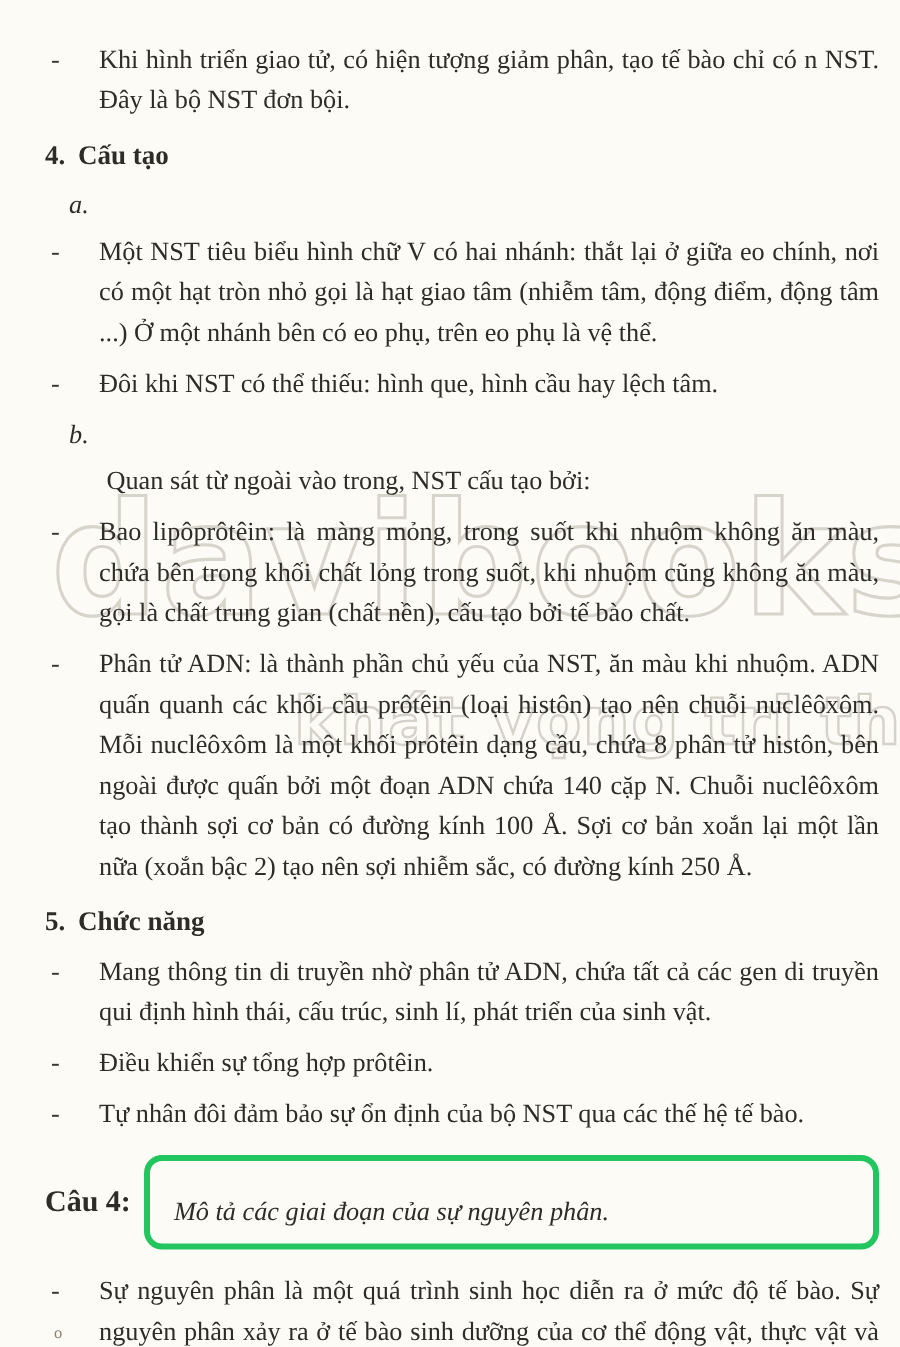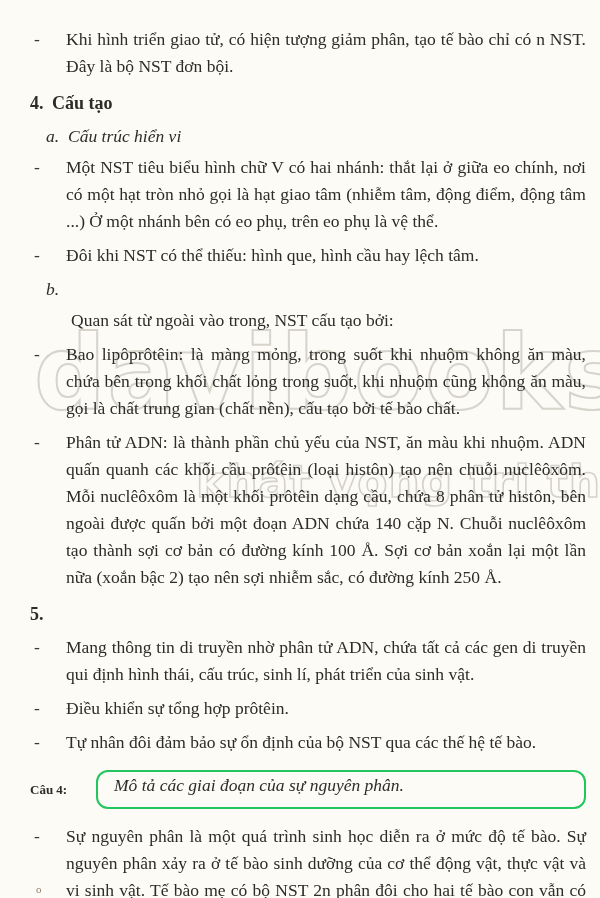--- a/index.html
+++ b/index.html
@@ -37,27 +37,27 @@
 
   .sub-heading { display: flex; font-style: italic; margin: 2px 0 4px 16px; }
   .sub-heading .lbl { flex: 0 0 22px; }
 
   .lead { margin: 0 0 7px 41px; text-align: justify; }
 
   .question-row { display: flex; align-items: center; margin: 14px 0 14px 0; }
   .question-row .qlabel {
     flex: 0 0 66px;
     font-weight: bold;
-    font-size: 13px;
+    font-size: 20px;
   }
   .question-row .qbox {
     flex: 1;
-    border: 2px solid #22c55e;
+    border: 4px solid #22c55e;
     border-radius: 12px;
-    padding: 0 16px 8px 16px;
+    padding: 20px 16px 8px 16px;
     font-style: italic;
     font-size: 17.5px;
     background: transparent;
   }
 
   
   .wm {
     position: absolute;
     z-index: 1;
     color: transparent;
@@ -104,21 +104,20 @@
       <span class="btext">Khi hình triển giao tử, có hiện tượng giảm phân, tạo tế bào chỉ có n NST. Đây là bộ NST đơn bội.</span>
     </div>
 
     <div class="sec-heading">
       <span class="num">4.</span>
       <span>Cấu tạo</span>
     </div>
 
     <div class="sub-heading">
       <span class="lbl">a.</span>
-      <span>Cấu trúc hiển vi</span>
     </div>
 
     <div class="bullet">
       <span class="dash">-</span>
       <span class="btext">Một NST tiêu biểu hình chữ V có hai nhánh: thắt lại ở giữa eo chính, nơi có một hạt tròn nhỏ gọi là hạt giao tâm (nhiễm tâm, động điểm, động tâm ...) Ở một nhánh bên có eo phụ, trên eo phụ là vệ thể.</span>
     </div>
     <div class="bullet">
       <span class="dash">-</span>
       <span class="btext">Đôi khi NST có thể thiếu: hình que, hình cầu hay lệch tâm.</span>
     </div>
@@ -133,20 +132,21 @@
       <span class="dash">-</span>
       <span class="btext">Bao lipôprôtêin: là màng mỏng, trong suốt khi nhuộm không ăn màu, chứa bên trong khối chất lỏng trong suốt, khi nhuộm cũng không ăn màu, gọi là chất trung gian (chất nền), cấu tạo bởi tế bào chất.</span>
     </div>
     <div class="bullet">
       <span class="dash">-</span>
       <span class="btext">Phân tử ADN: là thành phần chủ yếu của NST, ăn màu khi nhuộm. ADN quấn quanh các khối cầu prôtêin (loại histôn) tạo nên chuỗi nuclêôxôm. Mỗi nuclêôxôm là một khối prôtêin dạng cầu, chứa 8 phân tử histôn, bên ngoài được quấn bởi một đoạn ADN chứa 140 cặp N. Chuỗi nuclêôxôm tạo thành sợi cơ bản có đường kính 100 Å. Sợi cơ bản xoắn lại một lần nữa (xoắn bậc 2) tạo nên sợi nhiễm sắc, có đường kính 250 Å.</span>
     </div>
 
     <div class="sec-heading">
       <span class="num">5.</span>
+      <span>Chức năng</span>
     </div>
 
 
     <div class="bullet">
       <span class="dash">-</span>
       <span class="btext">Mang thông tin di truyền nhờ phân tử ADN, chứa tất cả các gen di truyền qui định hình thái, cấu trúc, sinh lí, phát triển của sinh vật.</span>
     </div>
     <div class="bullet">
       <span class="dash">-</span>
       <span class="btext">Điều khiển sự tổng hợp prôtêin.</span>

